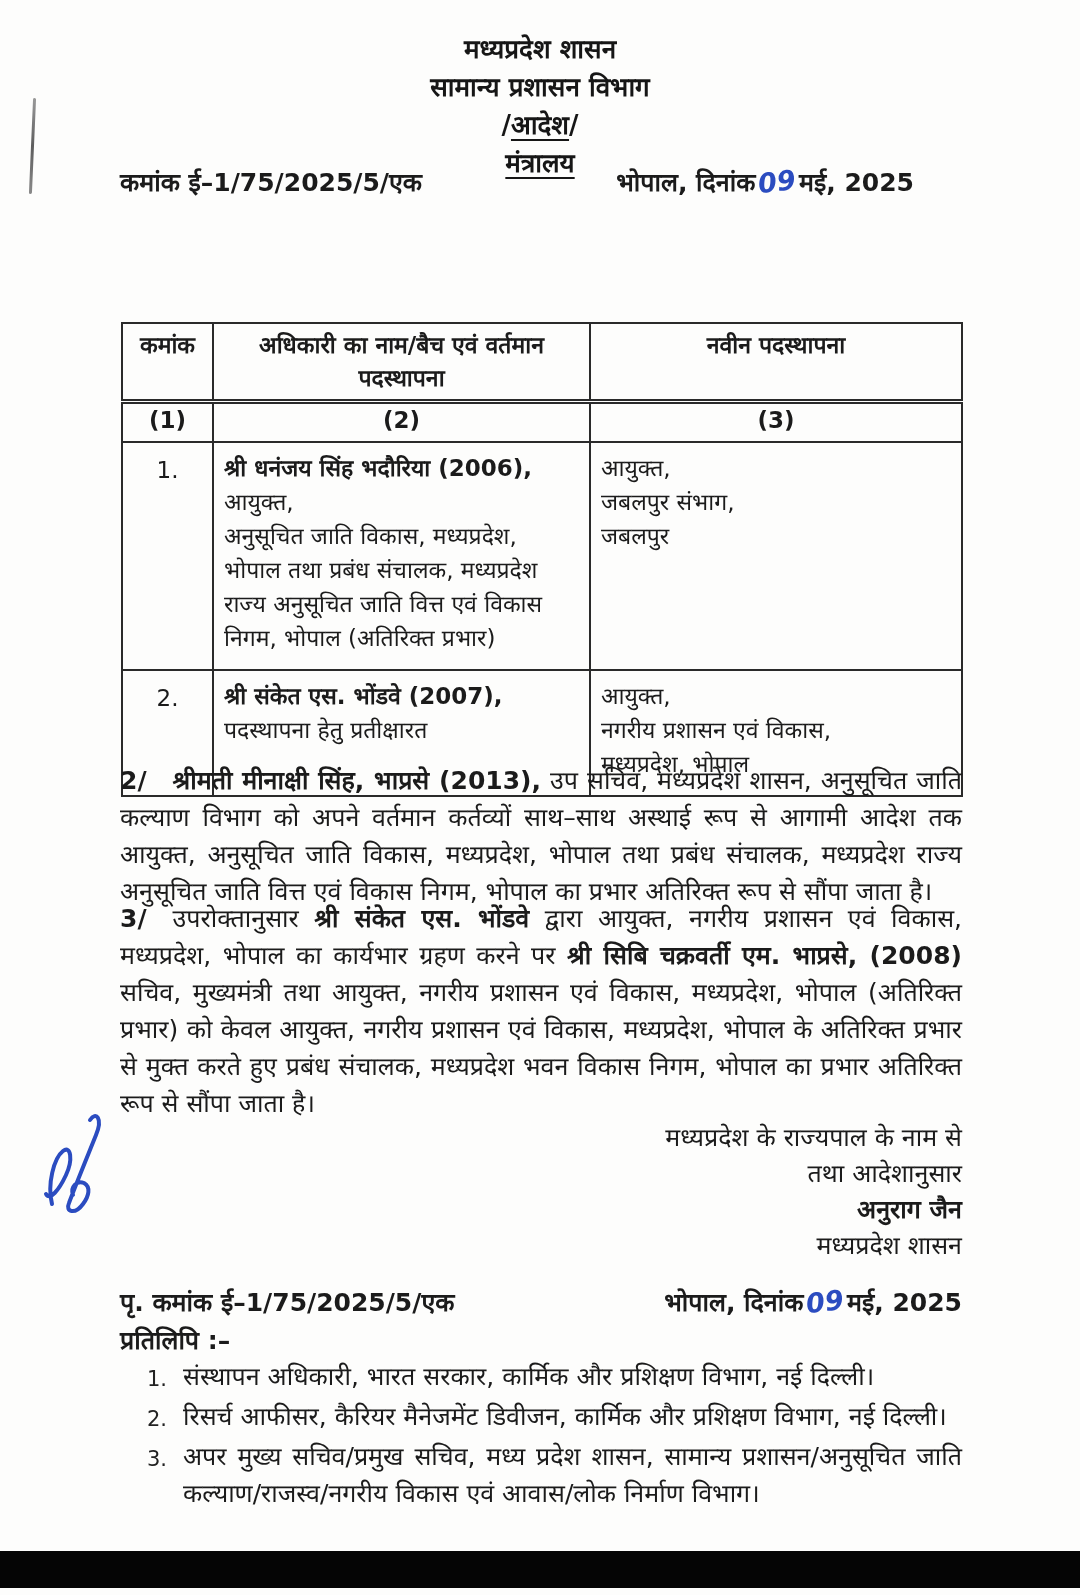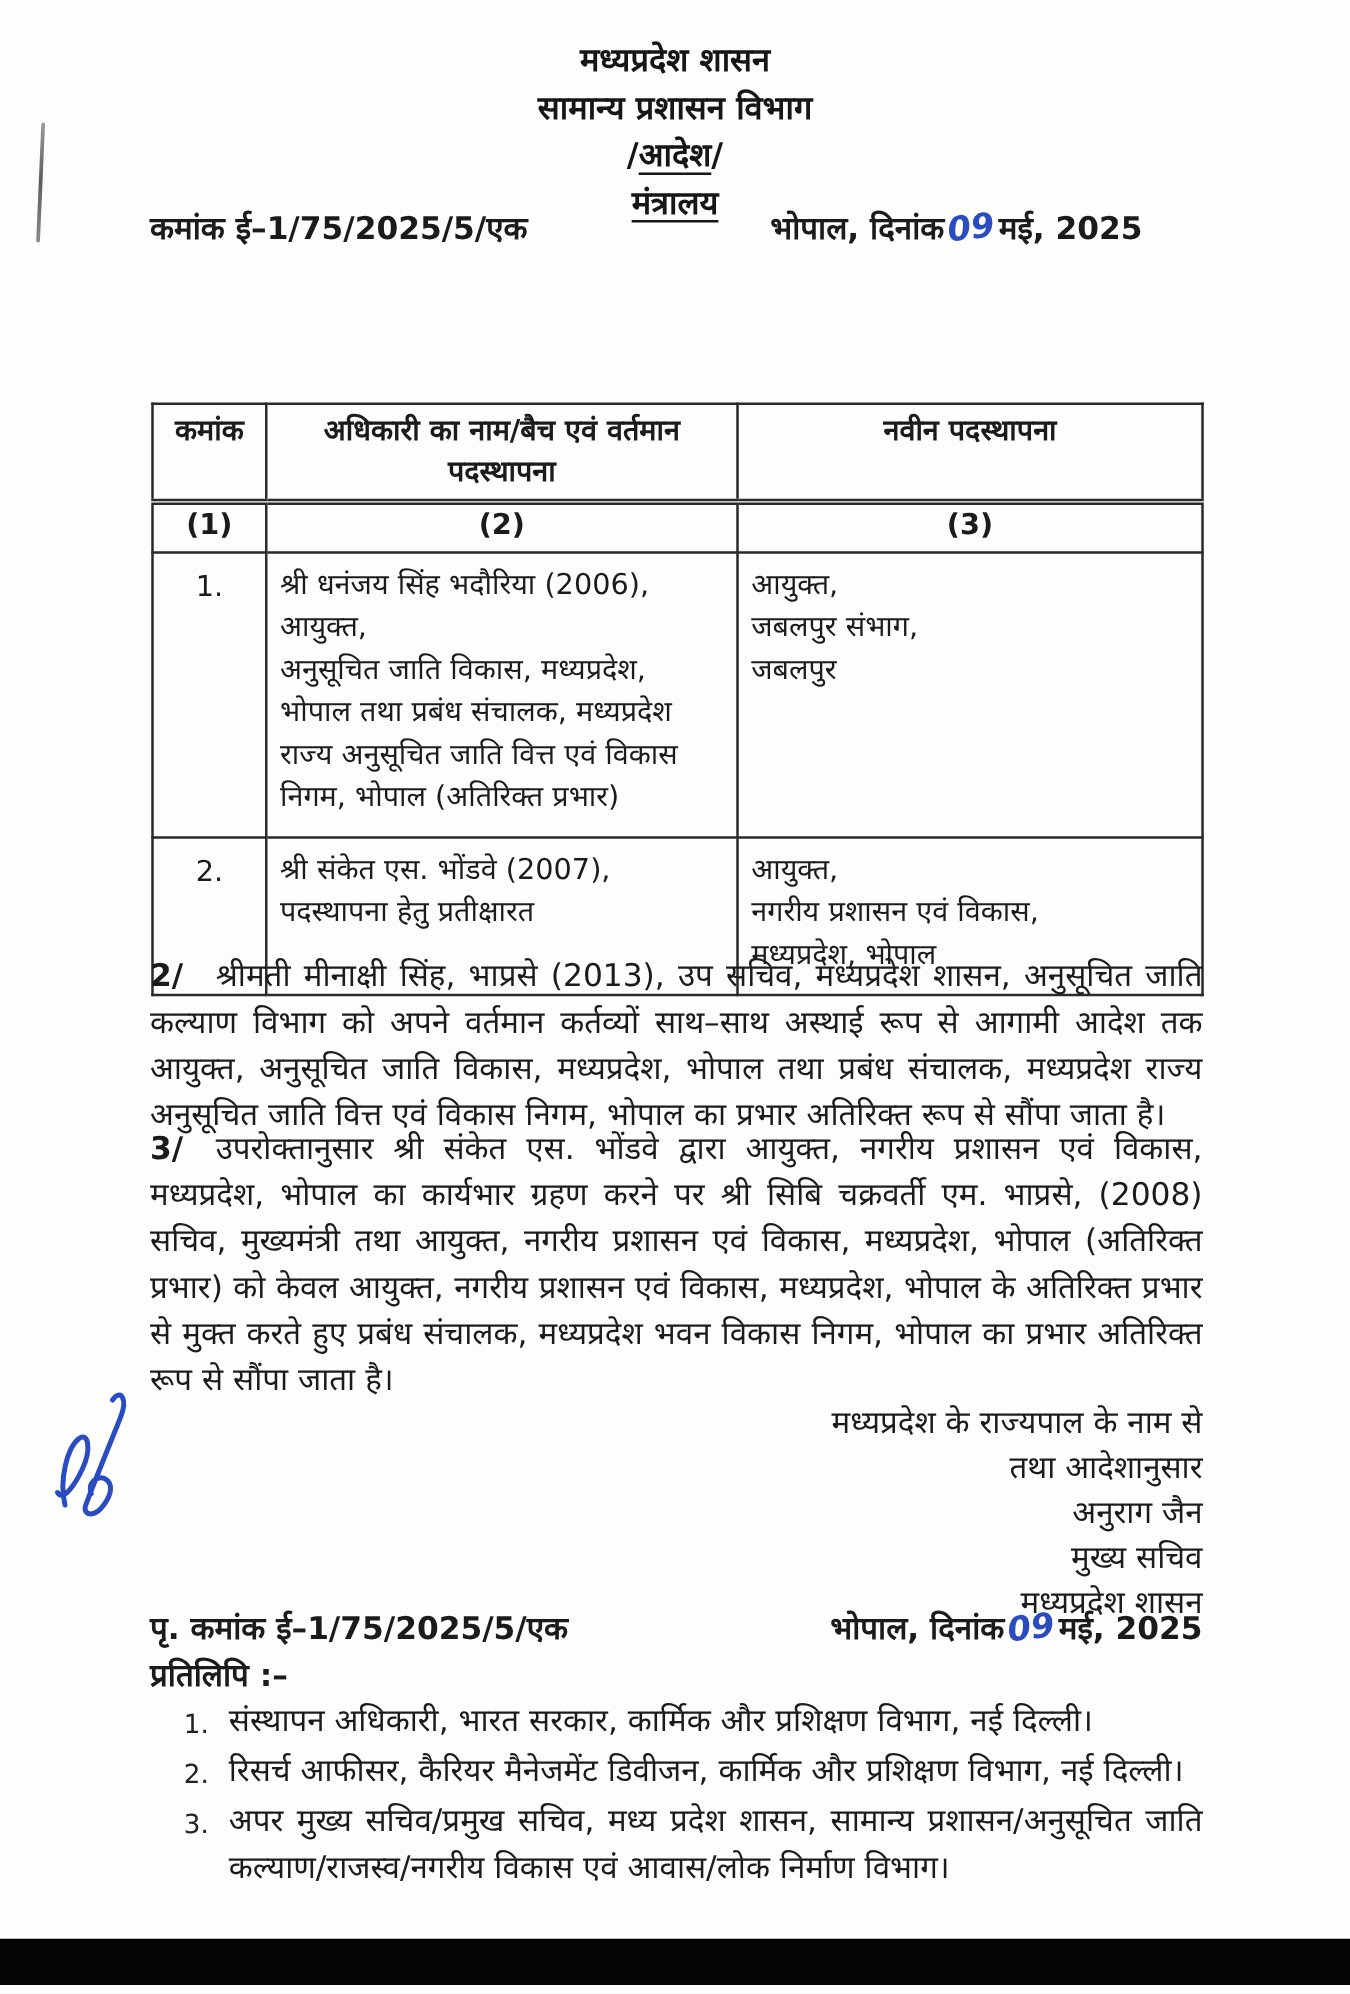--- a/index.html
+++ b/index.html
@@ -5,21 +5,21 @@
   html,body { margin:0; padding:0; background:#e8e8e6; }
   .page {
     position:relative;
     width:1080px; height:1595px;
     margin:0 auto;
     background:#fdfdfc;
     font-family:"DejaVu Sans", sans-serif;
     color:#1b1b1b;
     overflow:hidden;
   }
-  .b { font-weight:400; }
+  .b { font-weight:700; }
 
   
   .doc-header { position:absolute; top:30px; left:0; right:0; text-align:center; font-size:26px; font-weight:700; line-height:38px; color:#161616; }
   .u { text-decoration:underline; text-underline-offset:5px; }
 
   
   .ref-line { position:absolute; left:120px; right:118px; display:flex; justify-content:space-between; font-size:25px; font-weight:700;gap:32px; }
   .ref-top { top:164px; }
   .ref-bottom { top:1284px; }
   .ref-top .date-part { margin-right:48px; }
@@ -149,21 +149,20 @@
 
   <svg class="scribble" viewBox="0 0 72 110">
     <path d="M14,96 C9,76 16,50 25,43 C33,37 35,52 28,67 C21,82 12,93 8,86" fill="none" stroke="#2b4cc0" stroke-width="4" stroke-linecap="round"></path>
     <path d="M52,12 C58,3 65,10 58,27 C50,47 38,76 31,95 C27,104 37,107 45,96 C51,88 53,79 46,75 C39,72 32,79 35,87" fill="none" stroke="#2b4cc0" stroke-width="4" stroke-linecap="round"></path>
   </svg>
 
   <div class="signature">
     <div>मध्यप्रदेश के राज्यपाल के नाम से</div>
     <div>तथा आदेशानुसार</div>
     <div class="b">अनुराग जैन</div>
-    <div>मुख्य सचिव</div>
     <div>मध्यप्रदेश शासन</div>
   </div>
 
   <div class="ref-line ref-bottom">
     <div>पृ. कमांक ई–1/75/2025/5/एक</div>
     <div><span>भोपाल, दिनांक</span><span class="hand">09</span><span>मई, 2025</span></div>
   </div>
 
   <div class="copy-label">प्रतिलिपि :–</div>
 

